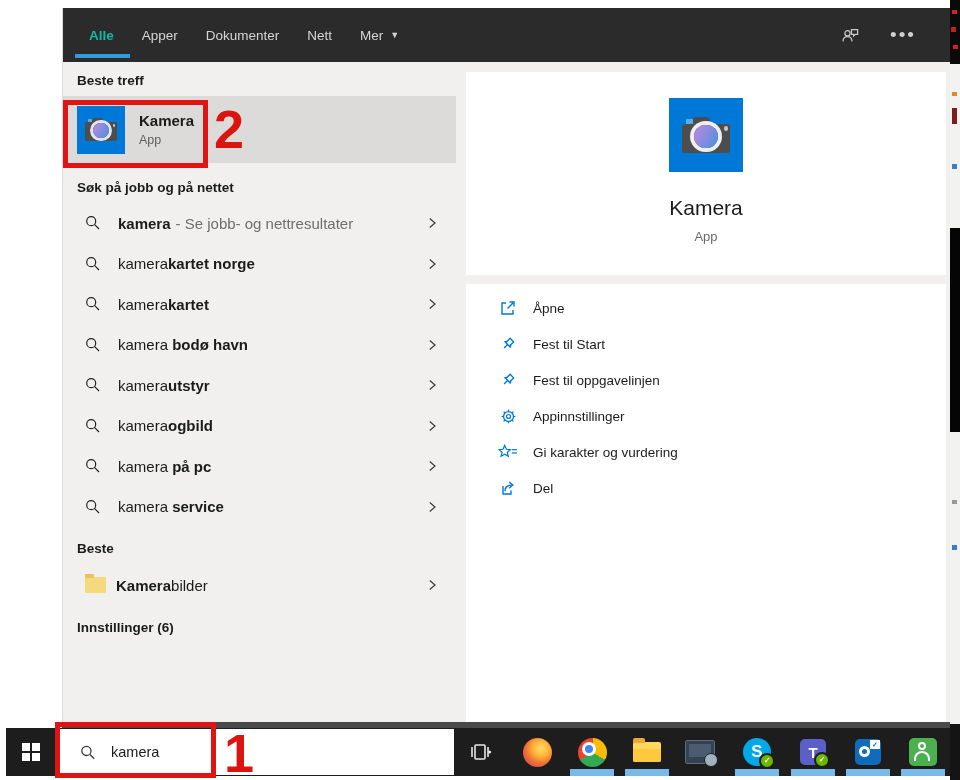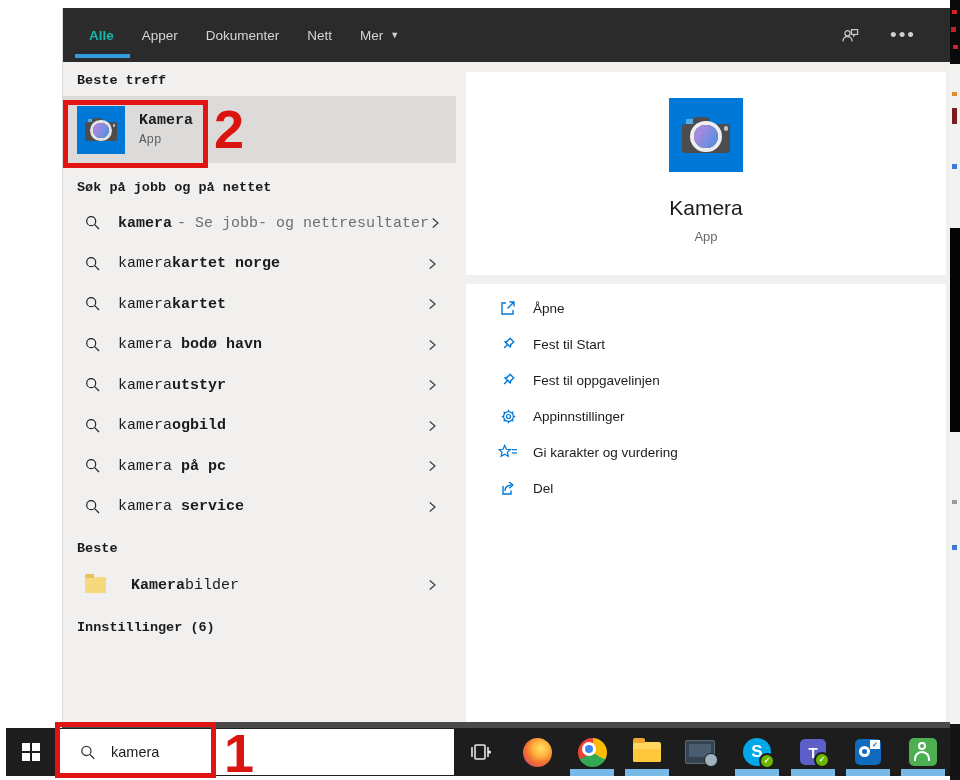--- a/index.html
+++ b/index.html
@@ -13,21 +13,21 @@
   .tab{position:relative;height:100%;display:flex;align-items:center;margin-right:28px;
        font-size:13.5px;color:#d5d5d5;cursor:default;}
   .tab.active{color:#14b8a6;font-weight:bold;}
   .tab.active:after{content:'';position:absolute;left:-14px;right:-16px;bottom:4px;height:4px;background:#2f9ce0;}
   .tab .caret{margin-left:7px;font-size:9px;color:#d5d5d5;}
   .hdr-icons{position:absolute;right:34px;top:0;height:100%;display:flex;align-items:center;gap:30px;}
   .hdr-icons .hico{display:flex;align-items:center;color:#cfcfcf;}
   .dots{font-size:19px;letter-spacing:2px;color:#cfcfcf;line-height:10px;}
   .p-body{display:flex;height:660px;}
   
-  .left-col{width:393px;box-sizing:border-box;background:#f1f0ef;font-family:Liberation Mono, monospace;}
+  .left-col{width:393px;box-sizing:border-box;background:#f1f0ef;}
   .sec{font-size:13.5px;font-weight:bold;padding:11px 14px 8px 14px;color:#1b1b1b;}
   .sec.mt{padding-top:17px;}
   .sec.mt2{padding-top:14px;}
   .best-row{height:67px;background:#dcdbda;display:flex;align-items:center;padding-left:14px;box-sizing:border-box;}
   .tile{position:relative;background:#0078d7;}
   .tile-48{width:48px;height:48px;}
   .tile-74{width:74px;height:74px;}
   .cam-hump{position:absolute;left:31%;top:26%;width:24%;height:14%;background:#4d4d4d;border-radius:30% 30% 0 0;}
   .cam-tab{position:absolute;left:23%;top:28%;width:9%;height:10%;background:#53aee6;}
   .cam-body{position:absolute;left:17%;top:35%;width:66%;height:39%;background:#4d4d4d;border-radius:8%;}
@@ -41,21 +41,21 @@
   .best-type{font-size:12.5px;color:#5f5f5f;margin-top:4px;}
   .sug,.fold{height:40.5px;display:flex;align-items:center;padding:0 18px 0 22px;box-sizing:border-box;}
   .fold{height:42px;}
   .mag{display:flex;width:16px;}
   .sug-text{margin-left:17px;font-size:15px;white-space:pre;}
   .sug-text .b{font-weight:bold;}
   .sug-text .note{color:#6e6e6e;margin-left:5px;margin-top:11px;}
   .chev{margin-left:auto;display:flex;width:12px;}
   .folder-ico{position:relative;width:21px;height:16px;background:#f6d97c;border-radius:1px;}
   .folder-ico:before{content:'';position:absolute;left:0;top:-3px;width:9px;height:4px;background:#e9c25f;border-radius:1px 1px 0 0;}
-  .fold .sug-text{margin-left:25px;}
+  .fold .sug-text{margin-left:10px;}
   
   .right-col{flex:1;background:#f1f0ef;padding:10px 4px 0 10px;box-sizing:border-box;display:flex;flex-direction:column;}
   .hero-card{background:#fff;height:203px;text-align:center;}
   .hero-card .tile{margin:26px auto 0 auto;}
   .hero-title{font-size:21px;margin-top:24px;color:#1b1b1b;}
   .hero-sub{font-size:13px;color:#6a6a6a;margin-top:9px;}
   .rdivider{height:9px;background:#f1f0ef;}
   .actions-card{background:#fff;flex:1;padding:6px 0 0 32px;}
   .action{height:36px;display:flex;align-items:center;}
   .action .aico{display:flex;width:20px;justify-content:center;}

